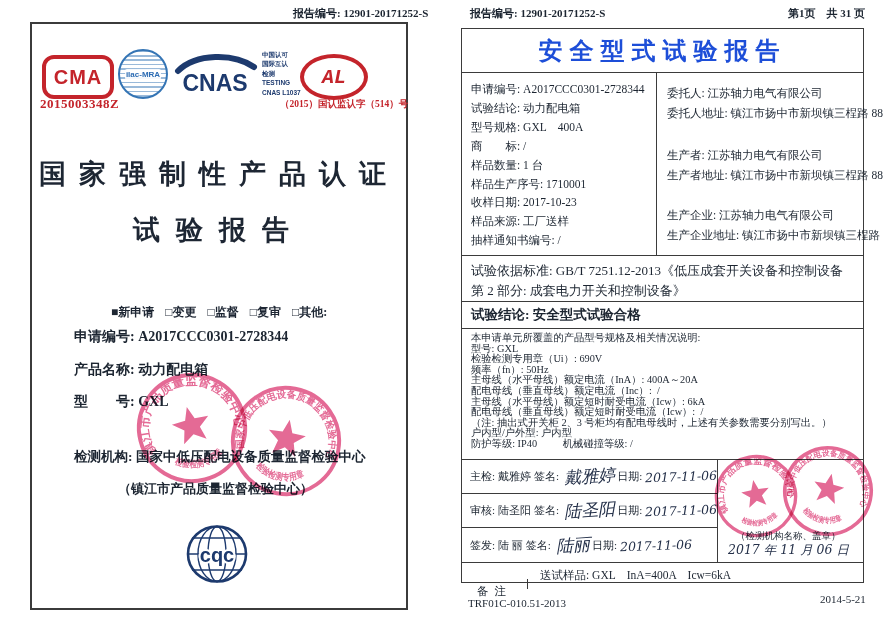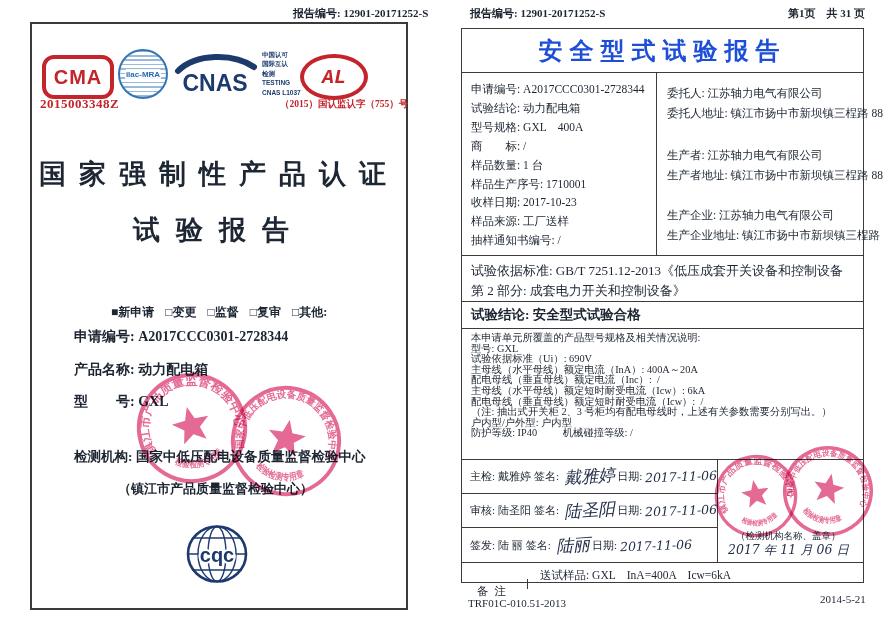--- a/index.html
+++ b/index.html
@@ -104,21 +104,21 @@
       <div>中国认可</div>
       <div>国际互认</div>
       <div>检测</div>
       <div>TESTING</div>
       <div>CNAS L1037</div>
     </div>
 
     <div class="abs al-box">
         <span>AL</span>
       </div>
-    <div class="abs al-caption">（2015）国认监认字（755）号</div>
+    <div class="abs al-caption">（2015）国认监认字（514）号</div>
 
     <div class="abs lp-title1">国家强制性产品认证</div>
     <div class="abs lp-title2">试验报告</div>
 
     <div class="abs lp-checks nowrap">
       <span class="cb"><span>■</span><span>新申请</span></span>
       <span class="cb"><span>□</span><span>变更</span></span>
       <span class="cb"><span>□</span><span>监督</span></span>
       <span class="cb"><span>□</span><span>复审</span></span>
       <span class="cb"><span>□</span><span>其他:</span></span>
@@ -196,21 +196,22 @@
         </div>
       </div>
     </div>
 
     <div class="rp-row-standard">试验依据标准: GB/T 7251.12-2013《低压成套开关设备和控制设备 第 2 部分: 成套电力开关和控制设备》</div>
     <div class="rp-row-conclusion">试验结论:  安全型式试验合格</div>
 
     <div class="rp-row-coverage">
       <div>本申请单元所覆盖的产品型号规格及相关情况说明:</div>
       <div>型号: GXL</div>
-      <div>试验依据标准（Ui）: 690V</div>
+      <div>检验检测专用章（Ui）: 690V</div>
+      <div>频率（fn）: 50Hz</div>
       <div>主母线（水平母线）额定电流（InA）: 400A～20A</div>
       <div>配电母线（垂直母线）额定电流（Inc）:  /</div>
       <div>主母线（水平母线）额定短时耐受电流（Icw）: 6kA</div>
       <div>配电母线（垂直母线）额定短时耐受电流（Icw）:  /</div>
       <div>（注: 抽出式开关柜 2、3 号柜均有配电母线时，上述有关参数需要分别写出。）</div>
       <div>户内型/户外型: 户内型</div>
       <div>防护等级: IP40          机械碰撞等级: /</div>
     </div>
 
     <div class="rp-sigs">

